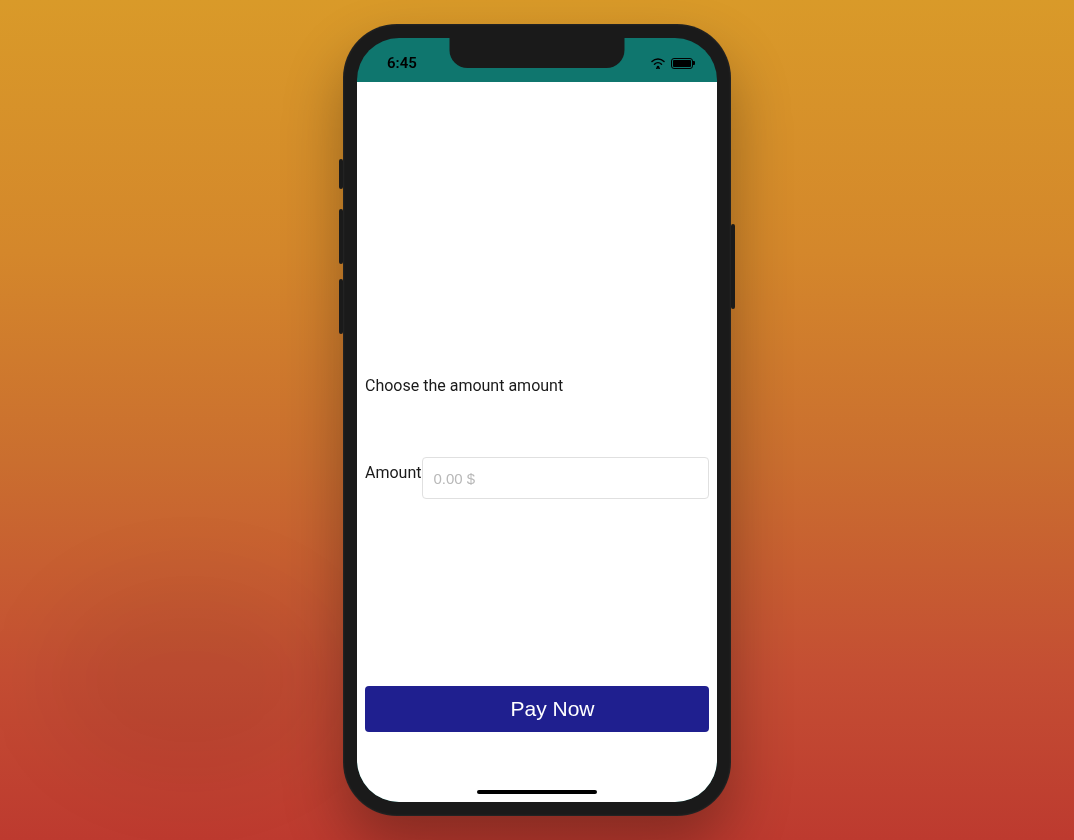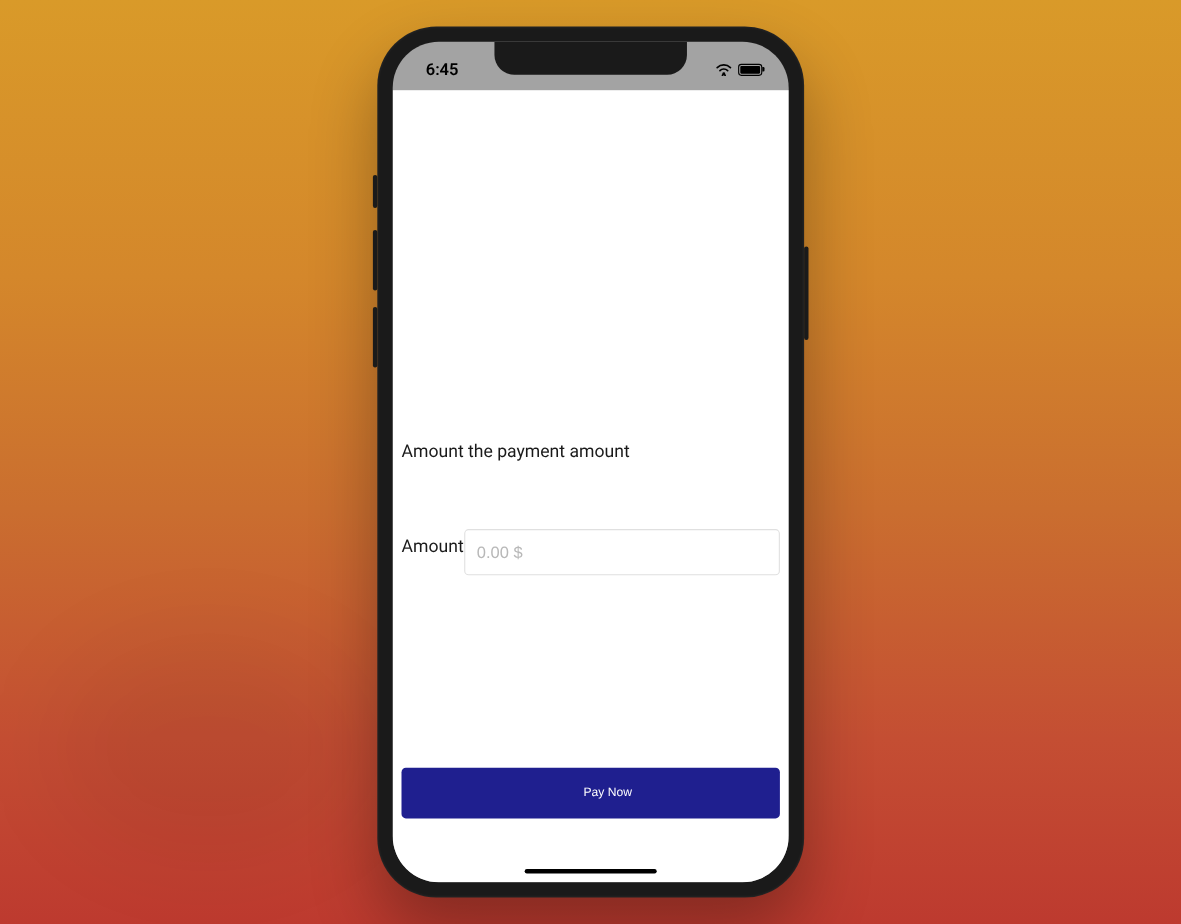--- a/index.html
+++ b/index.html
@@ -70,21 +70,21 @@
     .btn-right {
       right: -4px;
       top: 200px;
       width: 4px;
       height: 85px;
     }
     
     .phone-screen {
       width: 100%;
       height: 100%;
-      background: #a3a3a3;
+      background: #0f766e;
       border-radius: 42px;
       overflow: hidden;
       position: relative;
     }
     
     .notch {
       position: absolute;
       top: 0;
       left: 50%;
       transform: translateX(-50%);
@@ -201,27 +201,27 @@
     
     .amount-input::placeholder {
       color: #b8b8b8;
     }
     
     .content-spacer-mid {
       height: 175px;
     }
     
     .pay-button {
-      margin: 0 8px;
+      margin: 12px 8px;
       height: 46px;
       background: #1f1f8f;
       color: #fff;
       border: none;
       border-radius: 4px;
-      font-size: 11px;
+      font-size: 21px;
       cursor: pointer;
       display: flex;
       align-items: center;
       justify-content: center;
       padding-left: 31px;
     }
     
     .content-spacer-bottom {
       height: 58px;
     }
@@ -266,21 +266,21 @@
           </div>
           <div class="battery-cap"></div>
         </div>
       </div>
     </div>
 
     <div class="content-area">
       <div class="content-spacer-top"></div>
 
       <div class="payment-section">
-        <div class="choose-text">Amount the payment amount</div>
+        <div class="choose-text">Choose the amount amount</div>
 
         <div class="amount-row">
           <div class="amount-label">Amount</div>
           <input type="text" class="amount-input" placeholder="0.00 $" style="">
         </div>
       </div>
 
       <div class="content-spacer-mid"></div>
 
       <button class="pay-button">

